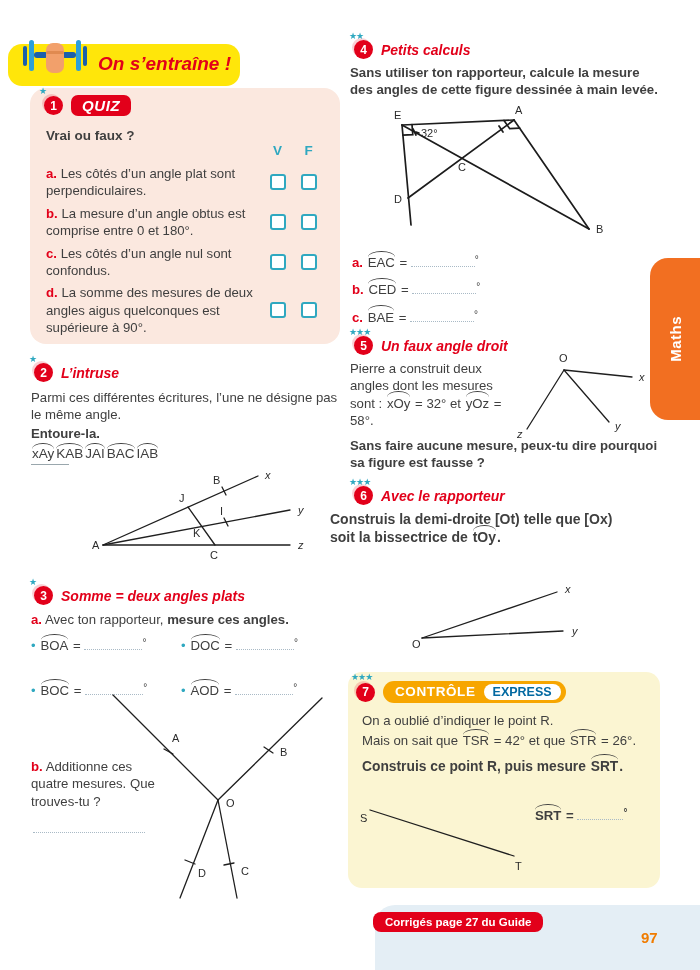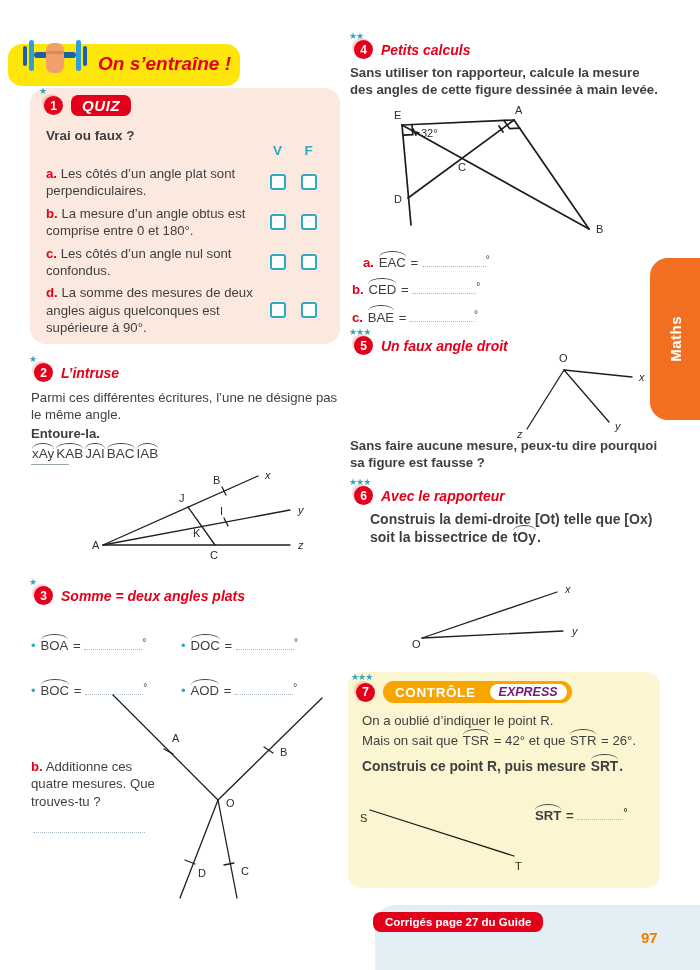--- a/index.html
+++ b/index.html
@@ -20,23 +20,23 @@
   
   .ex-head { position:absolute; display:flex; align-items:center; gap:8px; }
   .stars { position:absolute; top:-9px; left:-5px; color:#2fa8c0; font-size:9px; letter-spacing:-1px; }
   .num { width:19px; height:19px; border-radius:50%; background:#e2001a; color:#fff; font-weight:bold;
          font-size:12px; display:flex; align-items:center; justify-content:center; flex:0 0 auto;
          box-shadow:-2px -2px 0 0 rgba(226,0,26,.18); }
   .ex-title { color:#e2001a; font-weight:bold; font-style:italic; font-size:14px; white-space:nowrap; }
   .quiz-badge { background:#e2001a; color:#fff; font-weight:bold; font-style:italic; font-size:15px;
                 padding:2px 11px; border-radius:7px; letter-spacing:.6px; }
   .ctrl-wrap { background:#f7a600; border-radius:12px; padding:3px 5px 3px 12px; display:inline-flex;
-               align-items:center; gap:14px; }
+               gap:8px; }
   .ctrl-main { color:#fff; font-weight:bold; font-size:13.5px; letter-spacing:.6px; }
-  .ctrl-exp  { background:#fff; border-radius:10px; color:#701a75; font-style:italic; font-weight:bold;
+  .ctrl-exp  { background:#fff; border-radius:10px; color:#0369a1; font-weight:bold;
                font-size:12.5px; padding:1px 9px; }
 
   
   .body-text { font-size:13.2px; line-height:1.32; }
   .bold { font-weight:bold; }
   .red-letter { color:#e2001a; font-weight:bold; }
   .subtitle { font-weight:bold; font-size:13.5px; }
   .vf { color:#2fa8c0; font-weight:bold; font-size:13.5px; text-align:center; }
 
   .quiz-grid { position:absolute; left:46px; top:142px; width:276px; display:grid;
@@ -152,20 +152,24 @@
     <text x="152" y="89">C</text>
     <text class="it" x="207" y="9">x</text>
     <text class="it" x="240" y="44">y</text>
     <text class="it" x="240" y="79">z</text>
   </svg>
 
   <div class="ex-head" style="left:34px; top:586px;">
     <span class="stars">★</span>
     <span class="num">3</span>
     <span class="ex-title">Somme = deux angles plats</span>
+  </div>
+  <div class="abs body-text" style="left:31px; top:611px; width:314px;">
+    <span class="red-letter">a.</span>
+    <span>Avec ton rapporteur, </span><span class="bold">mesure ces angles.</span>
   </div>
   <div class="abs body-text" style="left:31px; top:636px; width:314px; display:grid; grid-template-columns:150px 150px; row-gap:27px;">
     <div><span class="bullet">•</span><span class="ang">BOA</span> <span>=</span> <span class="blank"></span><span class="deg">°</span></div>
     <div><span class="bullet">•</span><span class="ang">DOC</span> <span>=</span> <span class="blank"></span><span class="deg">°</span></div>
     <div><span class="bullet">•</span><span class="ang">BOC</span> <span>=</span> <span class="blank"></span><span class="deg">°</span></div>
     <div><span class="bullet">•</span><span class="ang">AOD</span> <span>=</span> <span class="blank"></span><span class="deg">°</span></div>
   </div>
 
   <svg class="abs" style="left:30px; top:688px;" width="310" height="217" viewBox="0 0 310 217">
     <line class="figline" x1="188" y1="112" x2="83" y2="7"></line>
@@ -208,47 +212,51 @@
     <line class="hand" x1="67" y1="30" x2="64" y2="29"></line>
     <text x="69" y="34">32°</text>
     <text x="42" y="16">E</text>
     <text x="163" y="11">A</text>
     <text x="106" y="68">C</text>
     <text x="42" y="100">D</text>
     <text x="244" y="130">B</text>
   </svg>
 
   <div class="abs body-text" style="left:352px; top:253px;">
-    <div style="margin-bottom:9px;margin-left:11px;"><span class="red-letter">a.</span> <span class="ang">EAC</span> <span>=</span> <span class="blank" style="width:64px;"></span><span class="deg">°</span></div>
+    <div style="margin-bottom:9px;"><span class="red-letter">a.</span> <span class="ang">EAC</span> <span>=</span> <span class="blank" style="width:64px;"></span><span class="deg">°</span></div>
     <div style="margin-bottom:9px;"><span class="red-letter">b.</span> <span class="ang">CED</span> <span>=</span> <span class="blank" style="width:64px;"></span><span class="deg">°</span></div>
     <div><span class="red-letter">c.</span> <span class="ang">BAE</span> <span>=</span> <span class="blank" style="width:64px;"></span><span class="deg">°</span></div>
   </div>
 
   <div class="ex-head" style="left:354px; top:336px;">
     <span class="stars">★★★</span>
     <span class="num">5</span>
     <span class="ex-title">Un faux angle droit</span>
+  </div>
+  <div class="abs body-text" style="left:350px; top:360px; width:168px;">
+    <span>Pierre a construit deux angles dont les mesures sont : </span><span class="ang">xOy</span><span> = 32°</span>
+    <span>et </span><span class="ang">yOz</span><span> = 58°.</span>
   </div>
   <svg class="abs" style="left:512px; top:350px;" width="150" height="100" viewBox="0 0 150 100">
     <line class="figline" x1="52" y1="20" x2="120" y2="27"></line>
     <line class="figline" x1="52" y1="20" x2="97" y2="72"></line>
     <line class="figline" x1="52" y1="20" x2="15" y2="79"></line>
     <text x="47" y="12">O</text>
     <text class="it" x="127" y="31">x</text>
     <text class="it" x="103" y="80">y</text>
     <text class="it" x="5" y="88">z</text>
   </svg>
   <div class="abs body-text bold" style="left:350px; top:437px; width:312px;">Sans faire aucune mesure, peux-tu dire pourquoi sa figure est fausse ?</div>
 
   <div class="ex-head" style="left:354px; top:486px;">
     <span class="stars">★★★</span>
     <span class="num">6</span>
     <span class="ex-title">Avec le rapporteur</span>
   </div>
-  <div class="abs body-text bold" style="left:370px; top:510px; width:300px; font-size:14px;">
+  <div class="abs body-text bold" style="left:330px; top:510px; width:300px; font-size:14px;">
     <span>Construis la demi-droite [Ot) telle que [Ox) soit la bissectrice de </span><span class="ang">tOy</span><span>.</span>
   </div>
   <svg class="abs" style="left:350px; top:578px;" width="300" height="80" viewBox="0 0 300 80">
     <line class="figline" x1="72" y1="60" x2="207" y2="14"></line>
     <line class="figline" x1="72" y1="60" x2="213" y2="53"></line>
     <text x="62" y="70">O</text>
     <text class="it" x="215" y="15">x</text>
     <text class="it" x="222" y="57">y</text>
   </svg>
 

